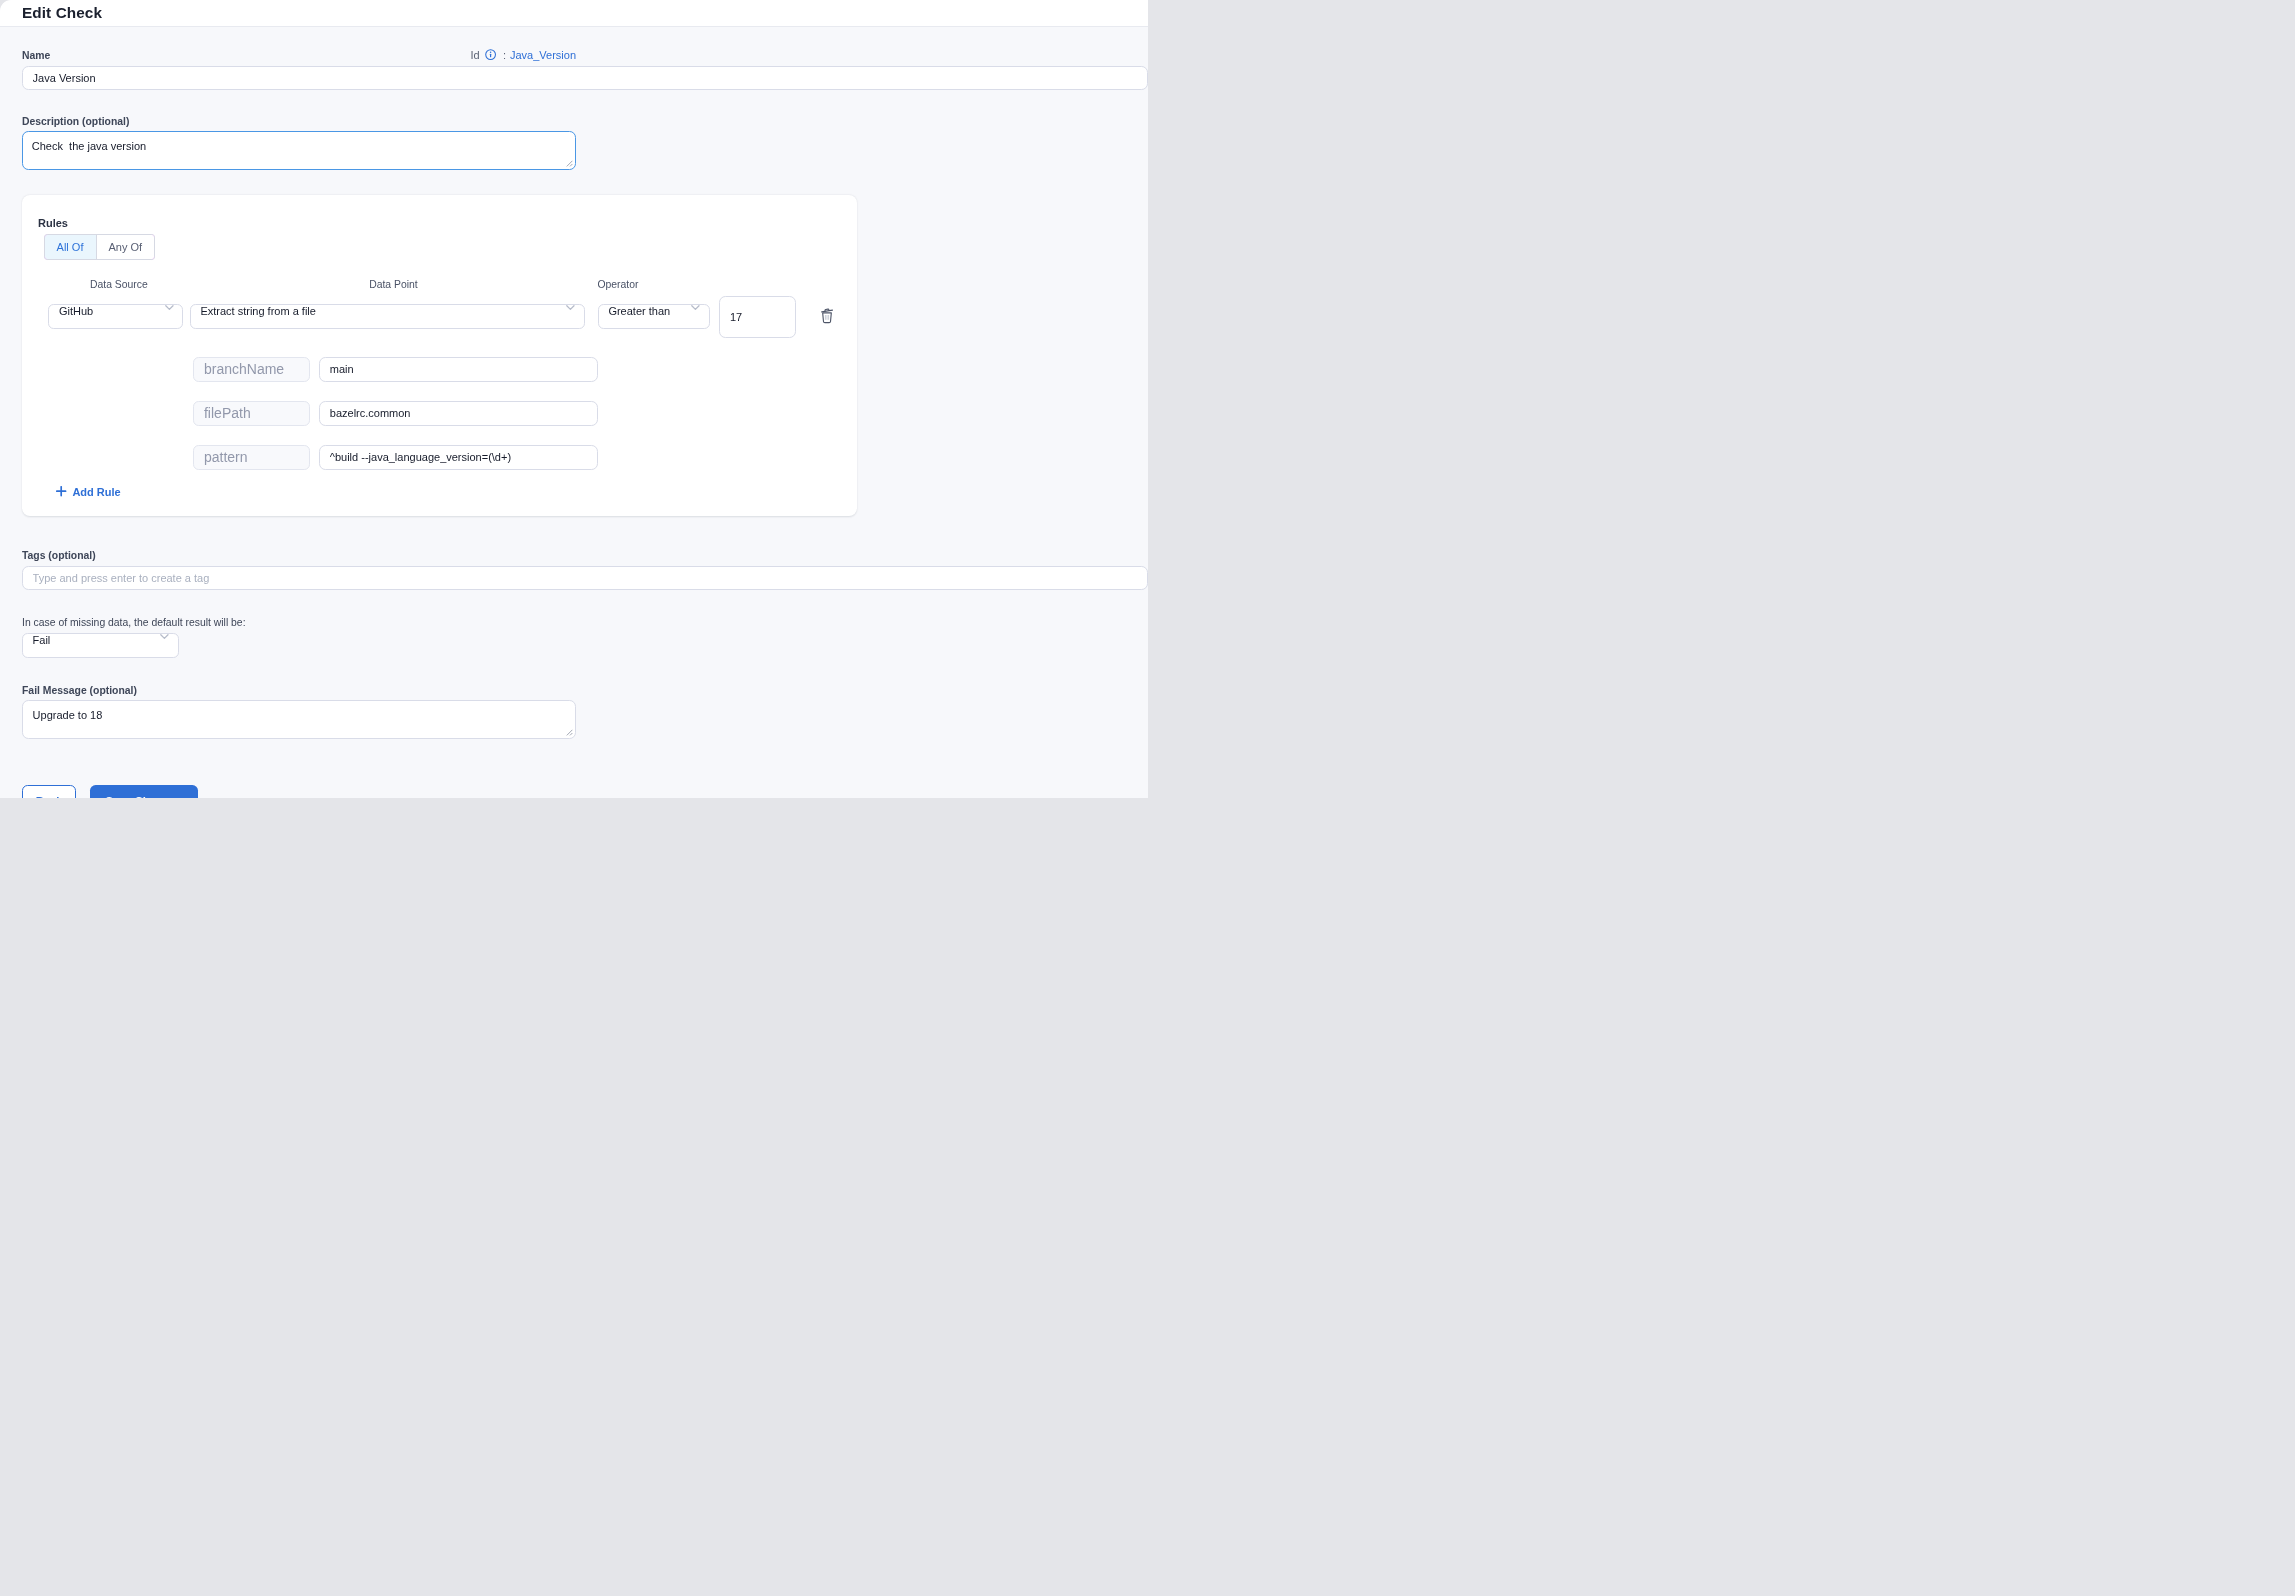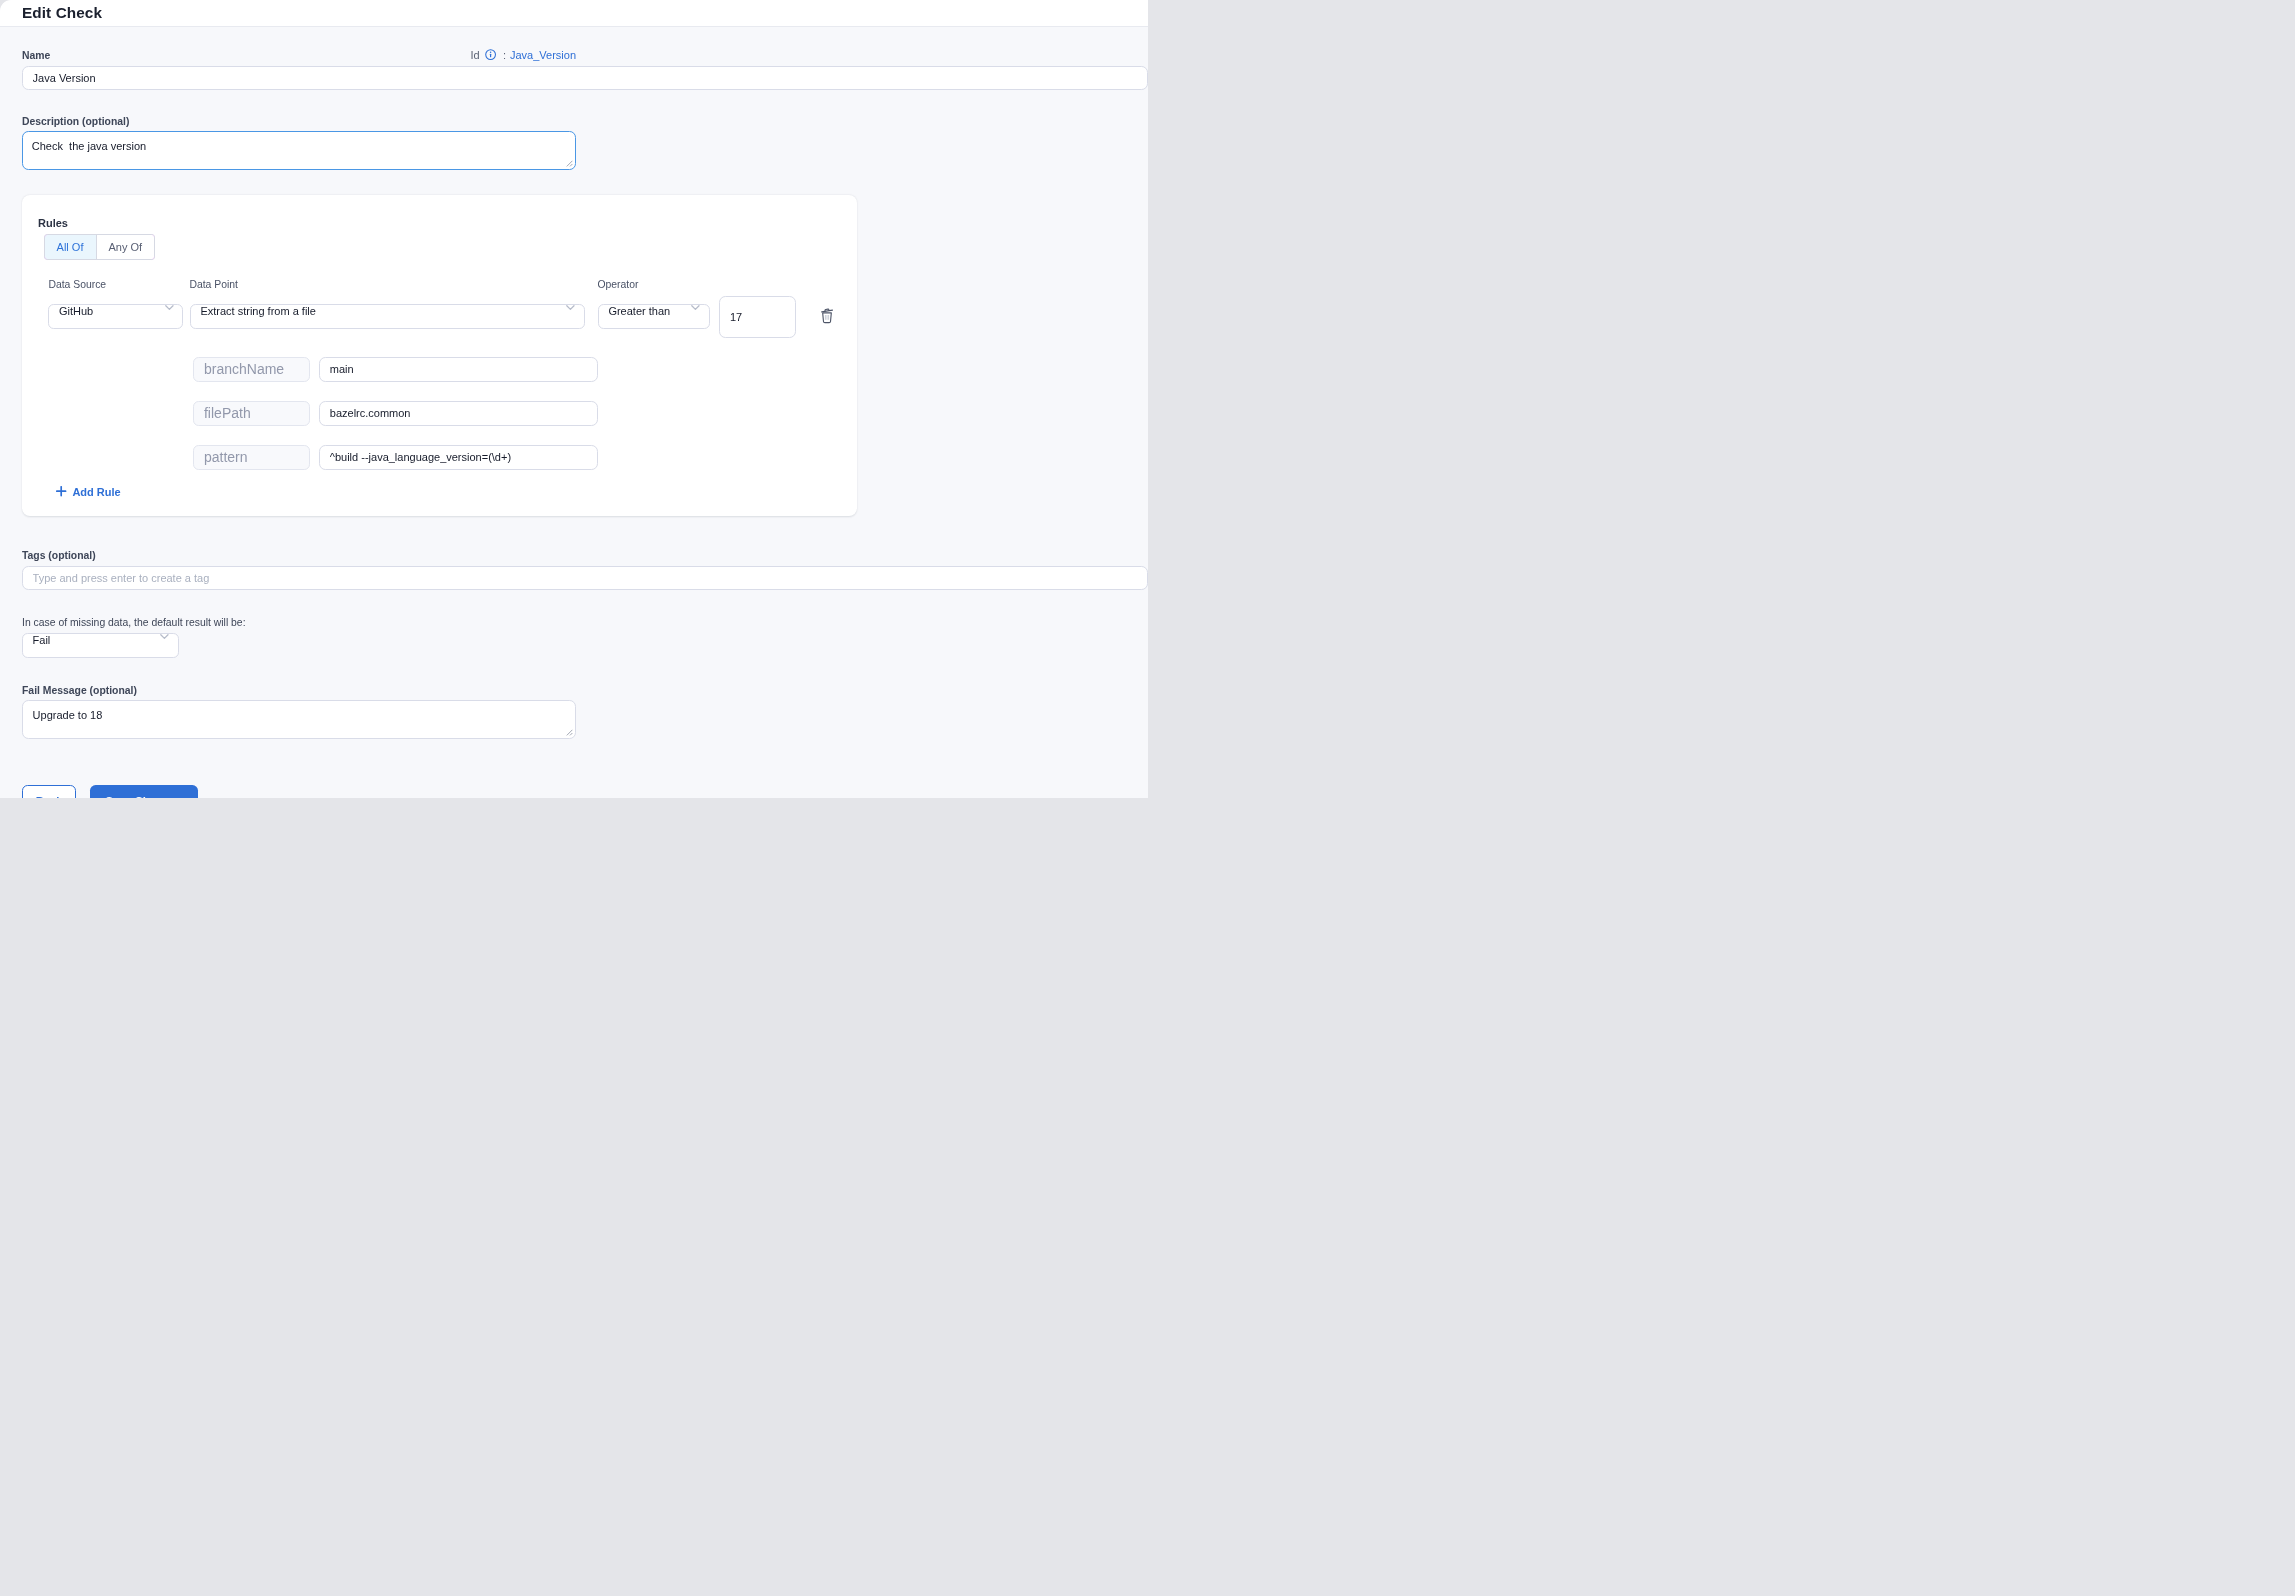--- a/index.html
+++ b/index.html
@@ -76,21 +76,21 @@
   }
   .seg {
     height:24px; padding:0 12px; display:flex; align-items:center;
     background:#fff; border:none; font-family:"Liberation Sans",sans-serif;
     font-size:11px; color:#585f73; cursor:pointer;
   }
   .seg + .seg { border-left:0.8px solid #d6d9e3; }
   .seg.active { background:#eaf6fd; color:#2e73d9; }
 
   .fields { margin-left:10.4px; }
-  .labels-row { margin-top:19px; display:flex; }
+  .labels-row { margin-top:19px; display:flex;text-align:center; }
   .col-label { font-size:10.4px; font-weight:500; color:#4a5266; }
   .lw-ds { width:141px; }
   .lw-dp { width:408px; }
 
   .controls-row { margin-top:5.6px; display:flex; align-items:center; }
   .select {
     height:25px; background:#fff; border:0.8px solid #d9dce8; border-radius:5.6px;
     display:flex; align-items:flex-start; justify-content:space-between;
     padding:0 8.8px 0 9.6px; font-size:11px; color:#161b2a; cursor:pointer;
   }

